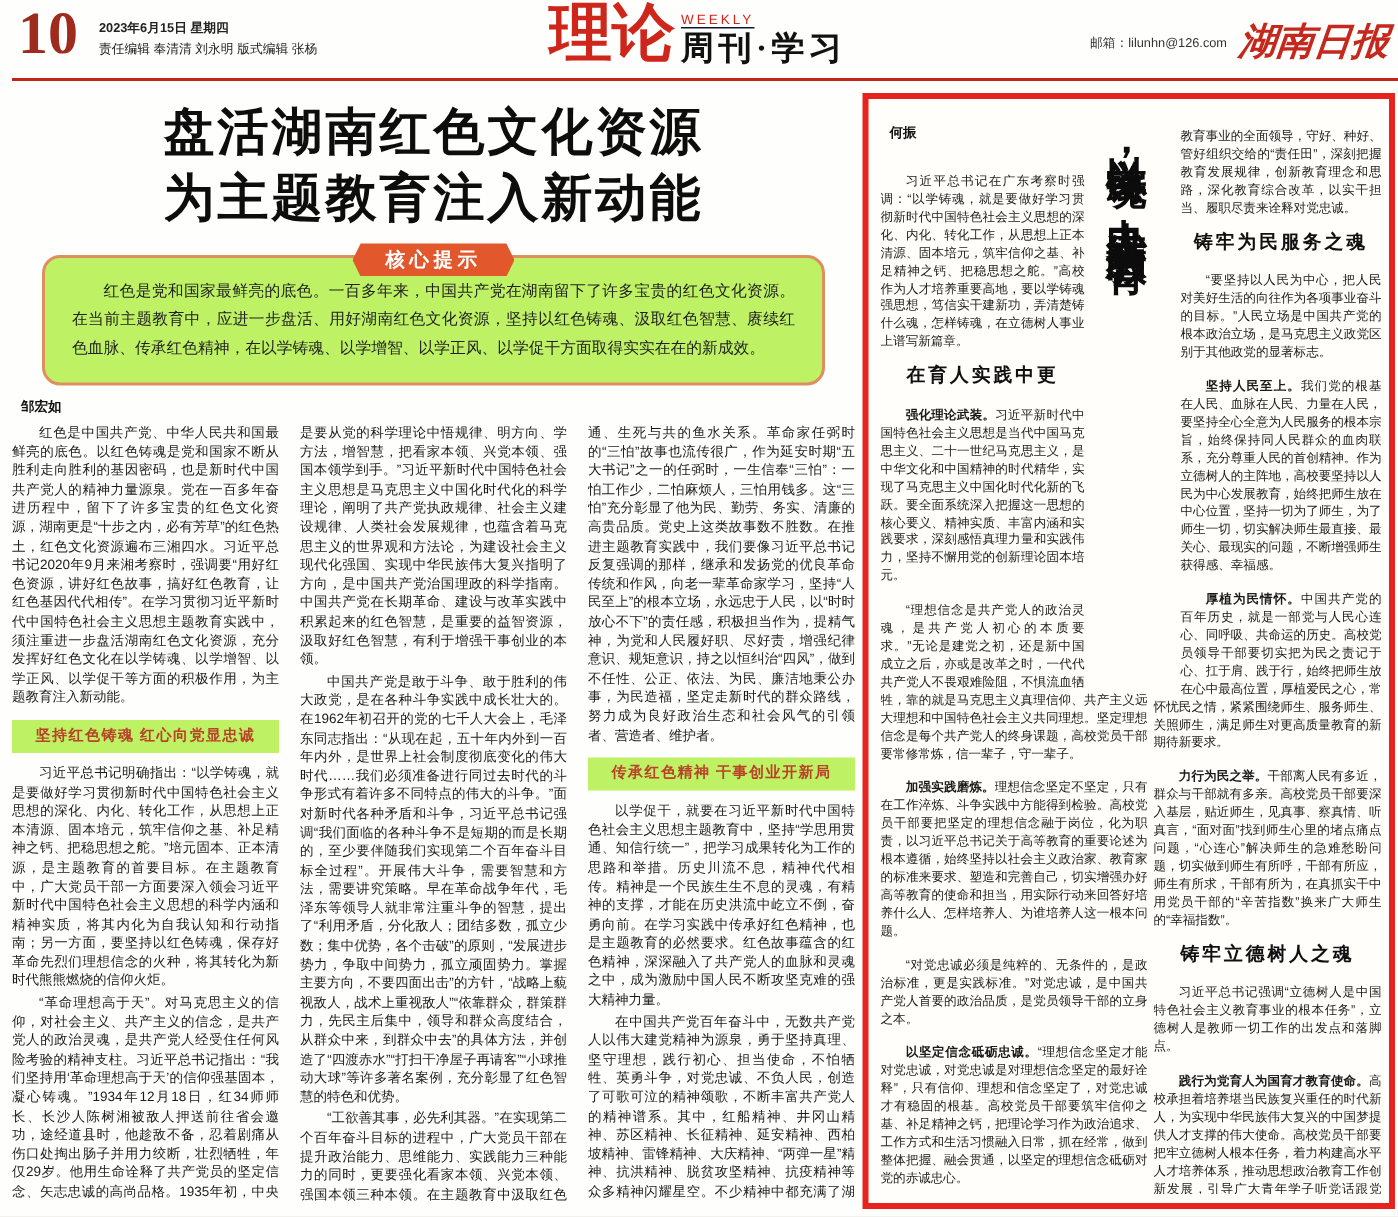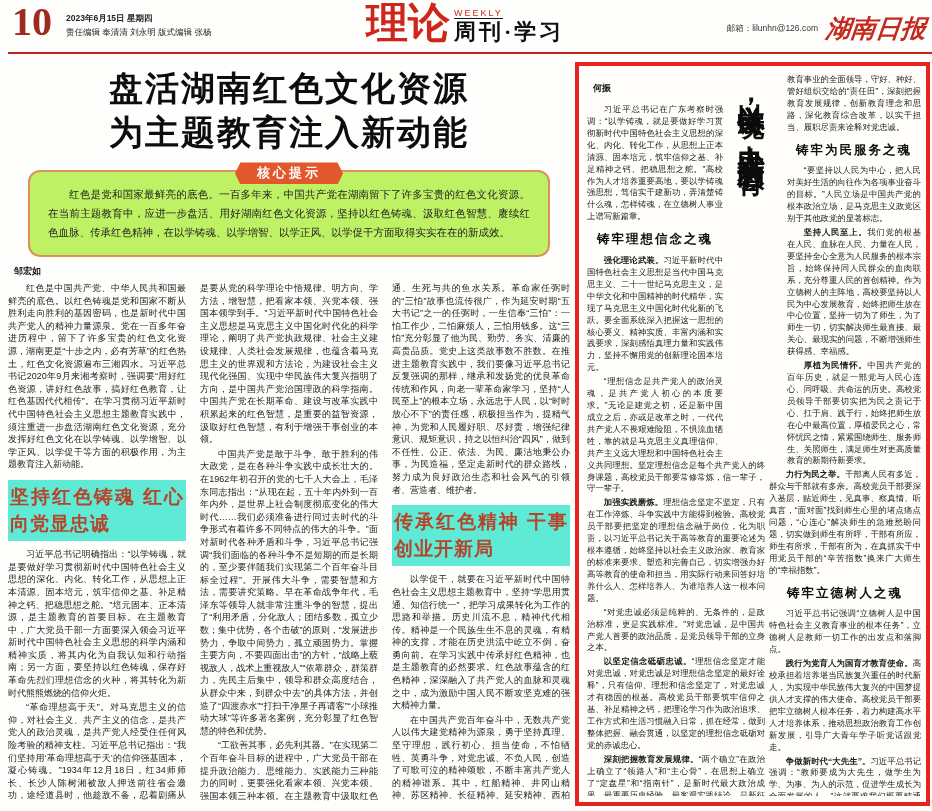--- a/index.html
+++ b/index.html
@@ -34,36 +34,36 @@
   .tipbadge{position:absolute;top:-10px;left:50%;transform:translateX(-50%);
             background:#e2572b;color:#fff;font-size:13px;font-weight:bold;letter-spacing:3px;
             padding:2px 22px;clip-path:polygon(5% 0,95% 0,100% 50%,95% 100%,5% 100%,0 50%);}
   .tiptext{margin:2px 0 4px;font-family:"Liberation Serif",serif;font-size:10.5px;
            line-height:1.8;text-indent:2em;text-align:justify;color:#222;}
   .byline{margin:8px 0 4px 6px;font-size:9px;font-weight:bold;color:#111;}
   .cols{display:flex;gap:14px;height:520px;margin-top:2px;}
   .col{flex:1;overflow:hidden;font-size:9px;line-height:1.4;text-align:justify;color:#1b1b1b;}
   .col .p{margin:0 0 2px;text-indent:2em;}
   .col .p.noindent{text-indent:0;}
-  .col .h{margin:9px 0 7px;padding:4px 2px;font-weight:bold;font-size:19px;
-          letter-spacing:1px;color:#b8432a;background:#5eead4;text-indent:0;}
+  .col .h{margin:9px 0 7px;padding:4px 2px;text-align:center;font-weight:bold;font-size:10px;
+          letter-spacing:1px;color:#b8432a;background:#bef264;text-indent:0;}
 
   
   .right-article{position:absolute;left:575px;top:62px;width:355px;height:744px;
                  border:4px solid #e8221c;background:#fffefb;box-sizing:border-box;}
   .ra-byline{position:absolute;left:14px;top:16px;font-size:9px;font-weight:bold;color:#111;}
   .ra-title{position:absolute;left:144px;top:16px;width:42px;height:390px;
             writing-mode:vertical-rl;text-orientation:upright;font-weight:900;font-size:27px;
             letter-spacing:3px;color:#0c0c0c;line-height:1.1;}
   .ra-left{position:absolute;left:8px;top:38px;width:178px;bottom:6px;overflow:hidden;}
   .ra-left::before{content:"";float:right;width:42px;height:352px;}
   .ra-right{position:absolute;left:190px;right:5px;top:8px;bottom:6px;overflow:hidden;}
   .ra-right::before{content:"";float:left;width:18px;height:384px;}
   .ra-left,.ra-right{font-size:8.4px;line-height:1.42;text-align:justify;color:#1b1b1b;}
-  .ra-left .p,.ra-right .p{margin:0 0 2px;text-indent:2em;}
+  .ra-left .p,.ra-right .p{margin:11px 0 2px;text-indent:2em;}
   .ra-left .p.noindent,.ra-right .p.noindent{text-indent:0;}
   .ra-left .h,.ra-right .h{margin:8px 0 6px;text-align:center;font-weight:bold;font-size:12.5px;
           letter-spacing:2px;color:#101010;text-indent:0;}
   .lead{font-weight:bold;font-family:"Liberation Serif",serif;}
 </style>
 </head>
 <body>
 
 <div class="page">
 
@@ -116,21 +116,21 @@
           <p class="p">在中国共产党百年奋斗中，无数共产党人以伟大建党精神为源泉，勇于坚持真理、坚守理想，践行初心、担当使命，不怕牺牲、英勇斗争，对党忠诚、不负人民，创造了可歌可泣的精神颂歌，不断丰富共产党人的精神谱系。其中，红船精神、井冈山精神、苏区精神、长征精神、延安精神、西柏坡精神、雷锋精神、大庆精神、“两弹一星”精神、抗洪精神、脱贫攻坚精神、抗疫精神等众多精神闪耀星空。不少精神中都充满了湖南元素，镌刻着“湖南印记”，是激励新时代干部群众干事创业的精神动力。发轫于雷锋故乡的“雷锋精神”，是社会主义建设时期的精神标识。雷锋无私奉献、奋发有为、敬岗爱业、勤俭节约等精神品质，无论过去、现在还是未来，都是时代的楷模和标杆。习近平总书记多次强调，在新征程上，要深刻把握雷锋精神的时代内涵，把雷锋精神代代传承下去。在建设社会主义现代化强国的新征途上，无论是推进经济、政治、文化、社会、生态等各个方面的发展，满足人们对美好生活的向往，还是消除城乡之间、东中西部之间的不平衡和不充分发展，都需要发扬红色精神，创造性开展工作，建立新的功绩。高校承担着为党育人、为国育才的重要使命，在育人实践中更</p>
         </div>
     </div>
   </section>
 
   <aside class="right-article">
     <div class="ra-byline">何振</div>
     <div class="ra-title">以学铸魂，办人民满意的教育</div>
     <div class="ra-left">
         <p class="p">习近平总书记在广东考察时强调：“以学铸魂，就是要做好学习贯彻新时代中国特色社会主义思想的深化、内化、转化工作，从思想上正本清源、固本培元，筑牢信仰之基、补足精神之钙、把稳思想之舵。”高校作为人才培养重要高地，要以学铸魂强思想，笃信实干建新功，弄清楚铸什么魂，怎样铸魂，在立德树人事业上谱写新篇章。</p>
-        <div class="h">铸牢理想信念之魂</div>
+        <div class="h">在育人实践中更</div>
         <p class="p"><span class="lead">强化理论武装。</span>习近平新时代中国特色社会主义思想是当代中国马克思主义、二十一世纪马克思主义，是中华文化和中国精神的时代精华，实现了马克思主义中国化时代化新的飞跃。要全面系统深入把握这一思想的核心要义、精神实质、丰富内涵和实践要求，深刻感悟真理力量和实践伟力，坚持不懈用党的创新理论固本培元。</p>
         <p class="p">“理想信念是共产党人的政治灵魂，是共产党人初心的本质要求。”无论是建党之初，还是新中国成立之后，亦或是改革之时，一代代共产党人不畏艰难险阻，不惧流血牺牲，靠的就是马克思主义真理信仰、共产主义远大理想和中国特色社会主义共同理想。坚定理想信念是每个共产党人的终身课题，高校党员干部要常修常炼，信一辈子，守一辈子。</p>
         <p class="p"><span class="lead">加强实践磨炼。</span>理想信念坚定不坚定，只有在工作淬炼、斗争实践中方能得到检验。高校党员干部要把坚定的理想信念融于岗位，化为职责，以习近平总书记关于高等教育的重要论述为根本遵循，始终坚持以社会主义政治家、教育家的标准来要求、塑造和完善自己，切实增强办好高等教育的使命和担当，用实际行动来回答好培养什么人、怎样培养人、为谁培养人这一根本问题。</p>
         <p class="p">“对党忠诚必须是纯粹的、无条件的，是政治标准，更是实践标准。”对党忠诚，是中国共产党人首要的政治品质，是党员领导干部的立身之本。</p>
         <p class="p"><span class="lead">以坚定信念砥砺忠诚。</span>“理想信念坚定才能对党忠诚，对党忠诚是对理想信念坚定的最好诠释”，只有信仰、理想和信念坚定了，对党忠诚才有稳固的根基。高校党员干部要筑牢信仰之基、补足精神之钙，把理论学习作为政治追求、工作方式和生活习惯融入日常，抓在经常，做到整体把握、融会贯通，以坚定的理想信念砥砺对党的赤诚忠心。</p>
         <p class="p"><span class="lead">深刻把握教育发展规律。</span>“两个确立”在政治上确立了“领路人”和“主心骨”，在思想上确立了“定盘星”和“指南针”，是新时代最大政治成果、最重要历史经验、最客观实践结论，是新征程上赢得更大胜利和荣光的根本保证。高校党员干部要深刻领会“两个确立”的决定性意义，增强坚决做到“两个维护”的思想自觉、政治自觉和行动自觉，在拥戴核心、维护核心、捍卫核心中淬炼忠诚。</p>
       </div>
     <div class="ra-right">
         <p class="p noindent">教育事业的全面领导，守好、种好、管好组织交给的“责任田”，深刻把握教育发展规律，创新教育理念和思路，深化教育综合改革，以实干担当、履职尽责来诠释对党忠诚。</p>
         <div class="h">铸牢为民服务之魂</div>

